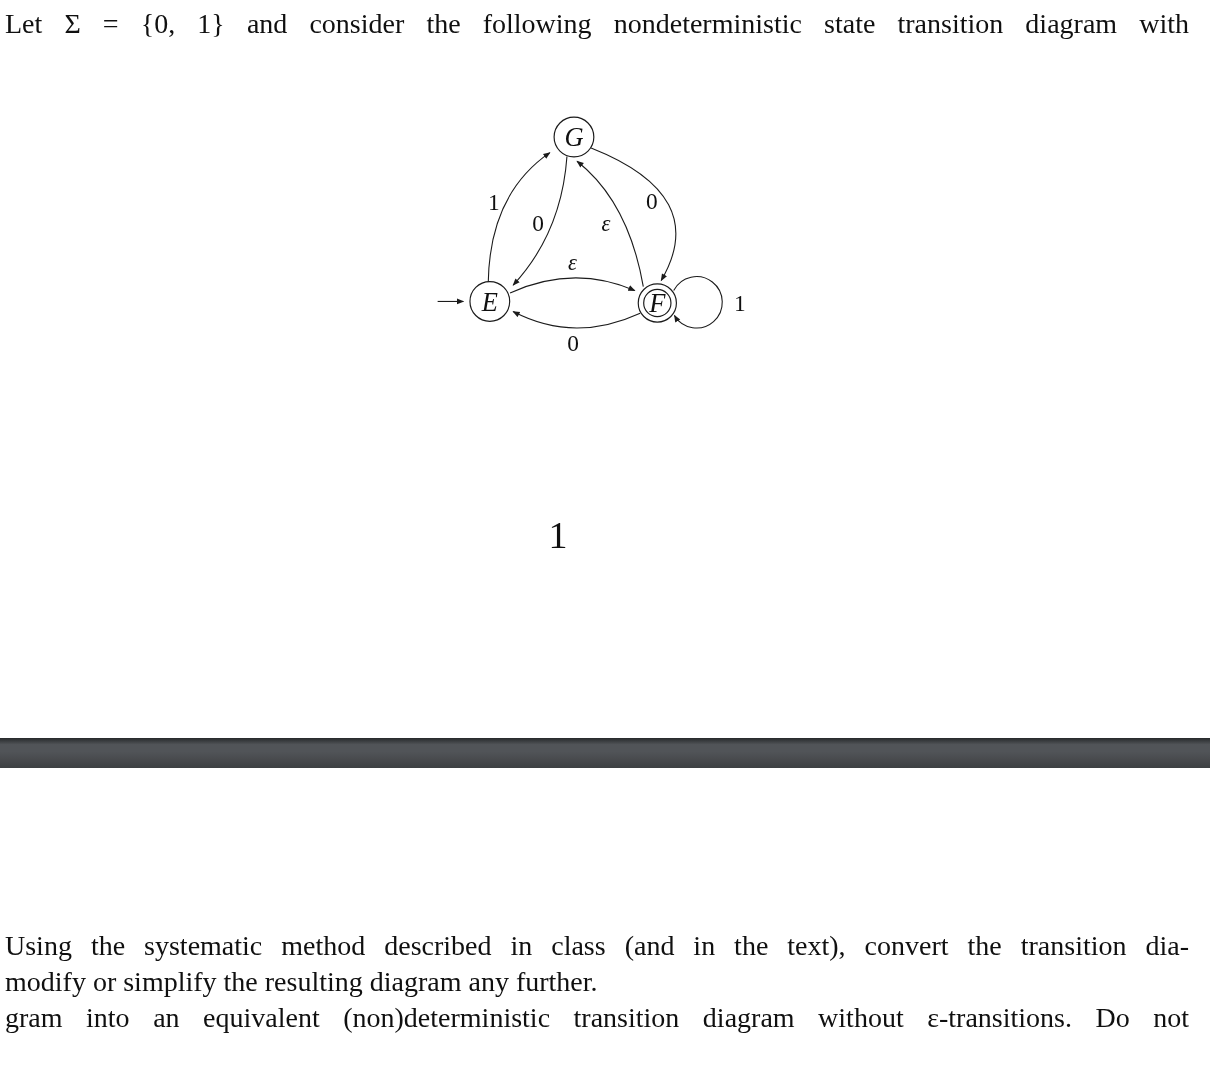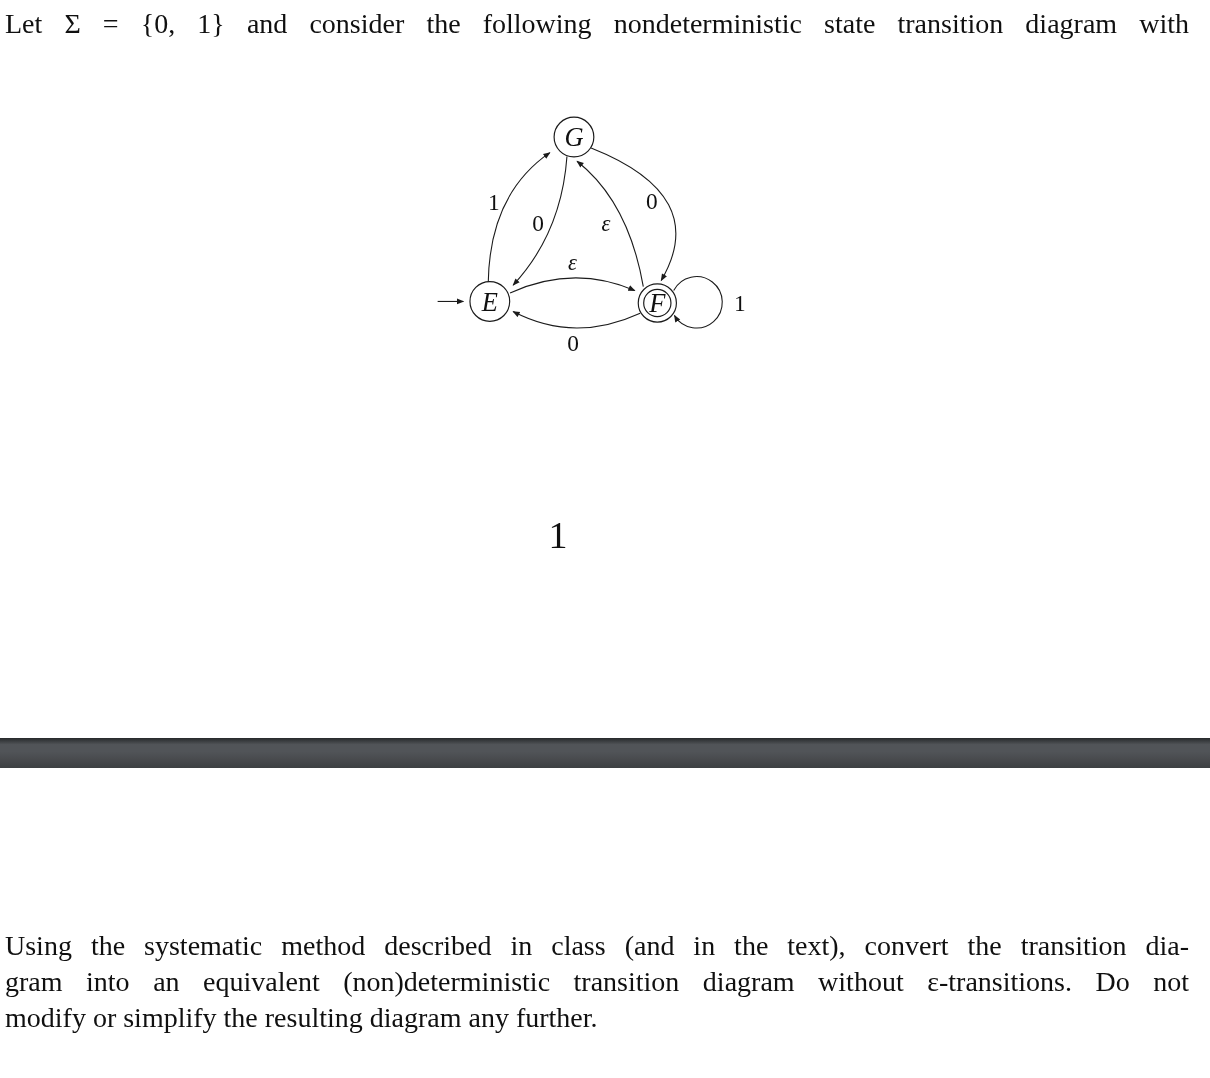--- a/index.html
+++ b/index.html
@@ -94,17 +94,17 @@
       <text class="slabel" x="675" y="374" text-anchor="middle">F</text>
     </g>
   </svg>
 
   <div id="page-number">1</div>
 
   <div id="divider"></div>
 
   <div id="question" class="para">
     <div class="line just">Using the systematic method described in class (and in the text), convert the transition dia-</div>
+    <div class="line">modify or simplify the resulting diagram any further.</div>
     <div class="line just">gram into an equivalent (non)deterministic transition diagram without ε-transitions. Do not</div>
-    <div class="line">modify or simplify the resulting diagram any further.</div>
   </div>
 
 </div>
 
 </body></html>

